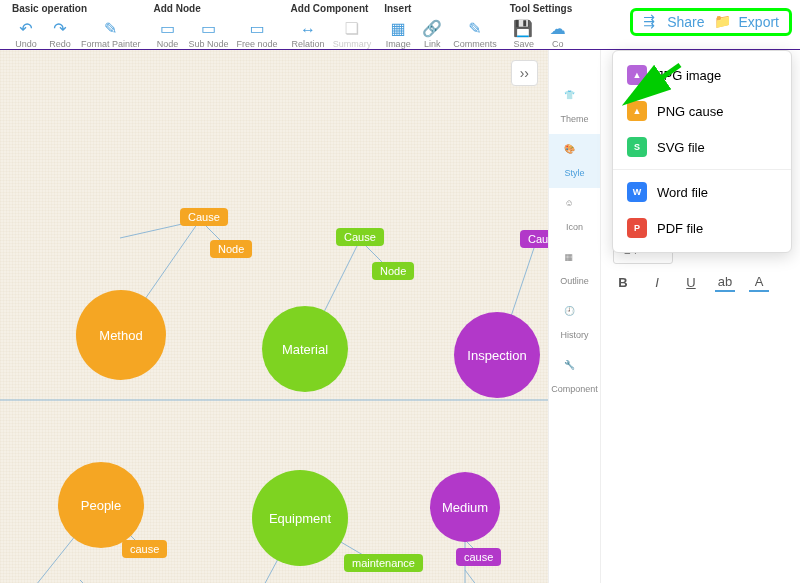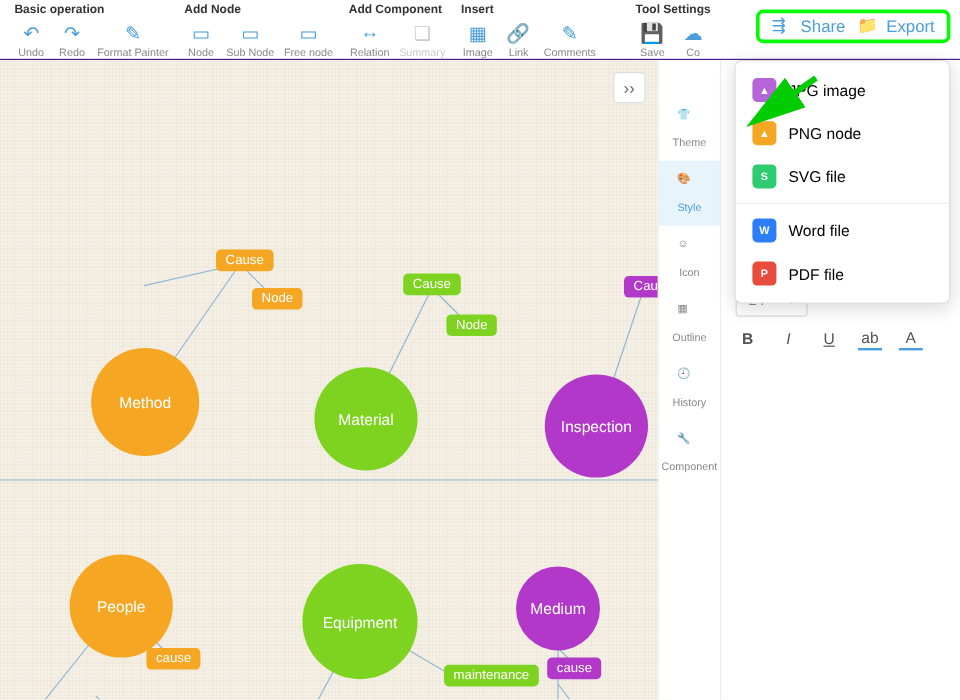--- a/index.html
+++ b/index.html
@@ -100,21 +100,21 @@
     <div class="tool-btn">
           <span class="ico">🔗</span>
           <span class="lbl">Link</span>
         </div>
     <div class="tool-btn">
           <span class="ico">✎</span>
           <span class="lbl">Comments</span>
         </div>
   </div>
     </div>
-  <div class="tool-group" style="margin-left:20px">
+  <div class="tool-group" style="">
       <div class="group-label">Tool Settings</div>
       <div class="group-items">
     <div class="tool-btn">
           <span class="ico">💾</span>
           <span class="lbl">Save</span>
         </div>
     <div class="tool-btn">
           <span class="ico">☁</span>
           <span class="lbl">Co</span>
         </div>
@@ -132,21 +132,21 @@
   </div>
 </div>
 
 <div class="dropdown">
   <div class="dd-item">
       <span class="dd-icon" style="background:#b565d9">▲</span>
       <span>JPG image</span>
     </div>
   <div class="dd-item">
       <span class="dd-icon" style="background:#f5a623">▲</span>
-      <span>PNG node</span>
+      <span>PNG cause</span>
     </div>
   <div class="dd-item">
       <span class="dd-icon" style="background:#2ecc71">S</span>
       <span>SVG file</span>
     </div>
   <div class="dd-sep"></div>
   <div class="dd-item">
       <span class="dd-icon" style="background:#2d7ff9">W</span>
       <span>Word file</span>
     </div>
@@ -195,21 +195,21 @@
         <div class="node-big" style="left: 252px; top: 420px; width: 96px; height: 96px; background: rgb(126, 211, 33);">Equipment</div>
         <div class="node-big" style="left: 430px; top: 422px; width: 70px; height: 70px; background: rgb(178, 56, 201);">Medium</div>
       </div>
     <div id="small-nodes">
         <div class="node-small" style="left: 180px; top: 158px; background: rgb(245, 166, 35);">Cause</div>
         <div class="node-small" style="left: 210px; top: 190px; background: rgb(245, 166, 35);">Node</div>
         <div class="node-small" style="left: 336px; top: 178px; background: rgb(126, 211, 33);">Cause</div>
         <div class="node-small" style="left: 372px; top: 212px; background: rgb(126, 211, 33);">Node</div>
         <div class="node-small" style="left: 520px; top: 180px; background: rgb(178, 56, 201);">Cau</div>
         <div class="node-small" style="left: 122px; top: 490px; background: rgb(245, 166, 35);">cause</div>
-        <div class="node-small" style="left: 344px; top: 504px; background: rgb(126, 211, 33); margin-left: 26px;">maintenance</div>
+        <div class="node-small" style="left: 344px; top: 504px; background: rgb(126, 211, 33);">maintenance</div>
         <div class="node-small" style="left: 456px; top: 498px; background: rgb(178, 56, 201);">cause</div>
       </div>
   </div>
 
   <div class="sidebar">
     <div class="side-item">
         <span class="ico">👕</span>
         <span>Theme</span>
       </div>
     <div class="side-item active">

